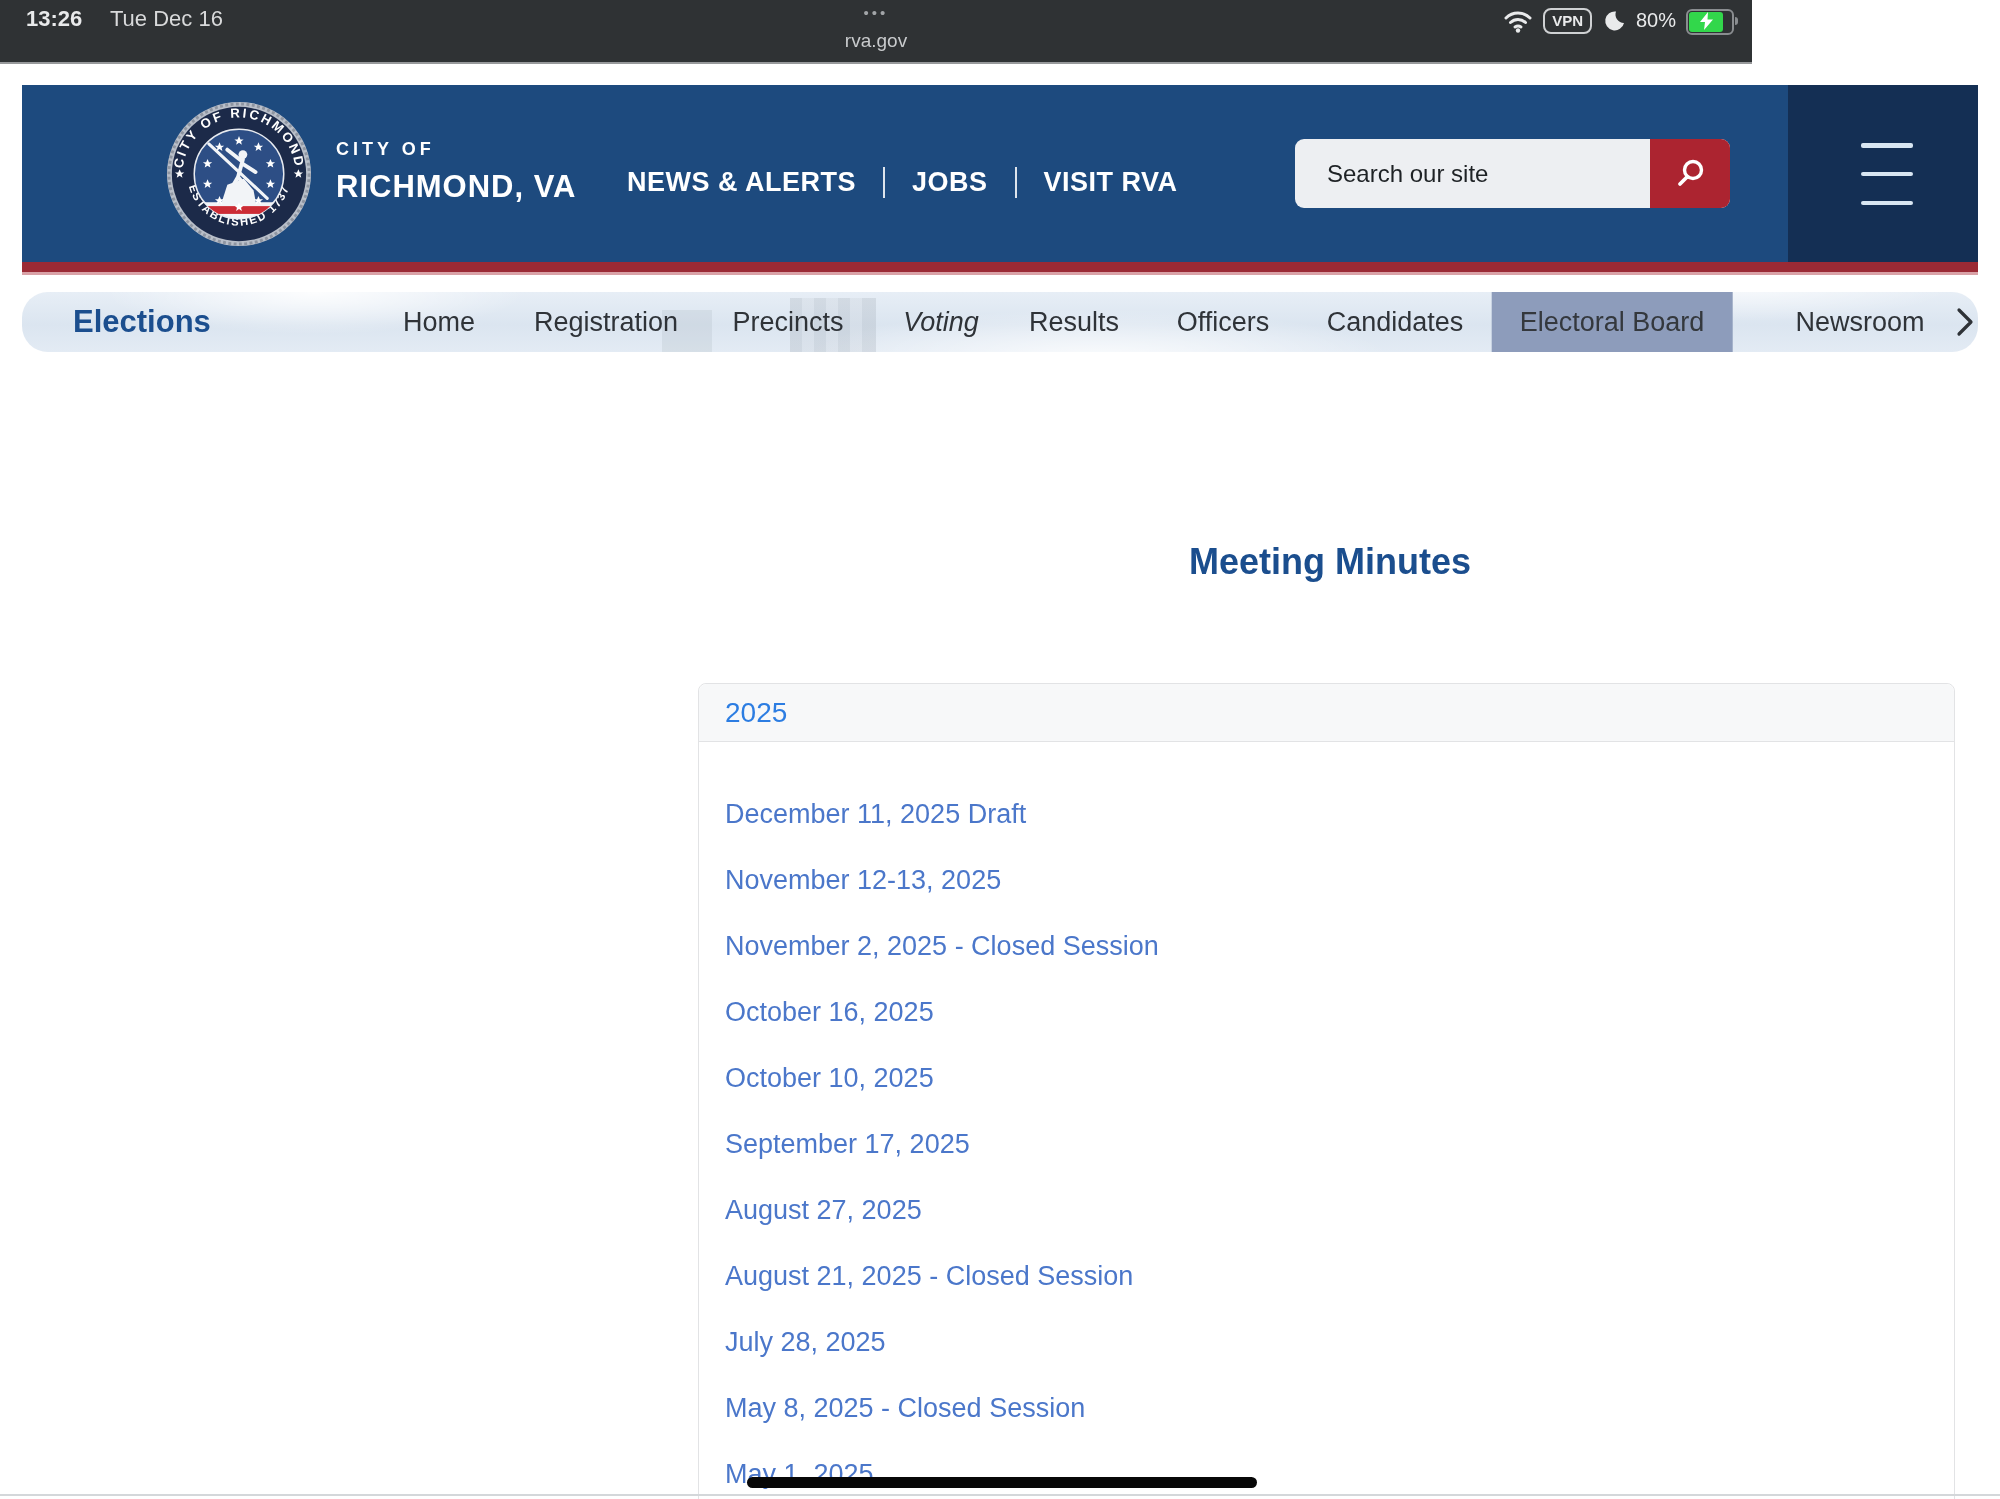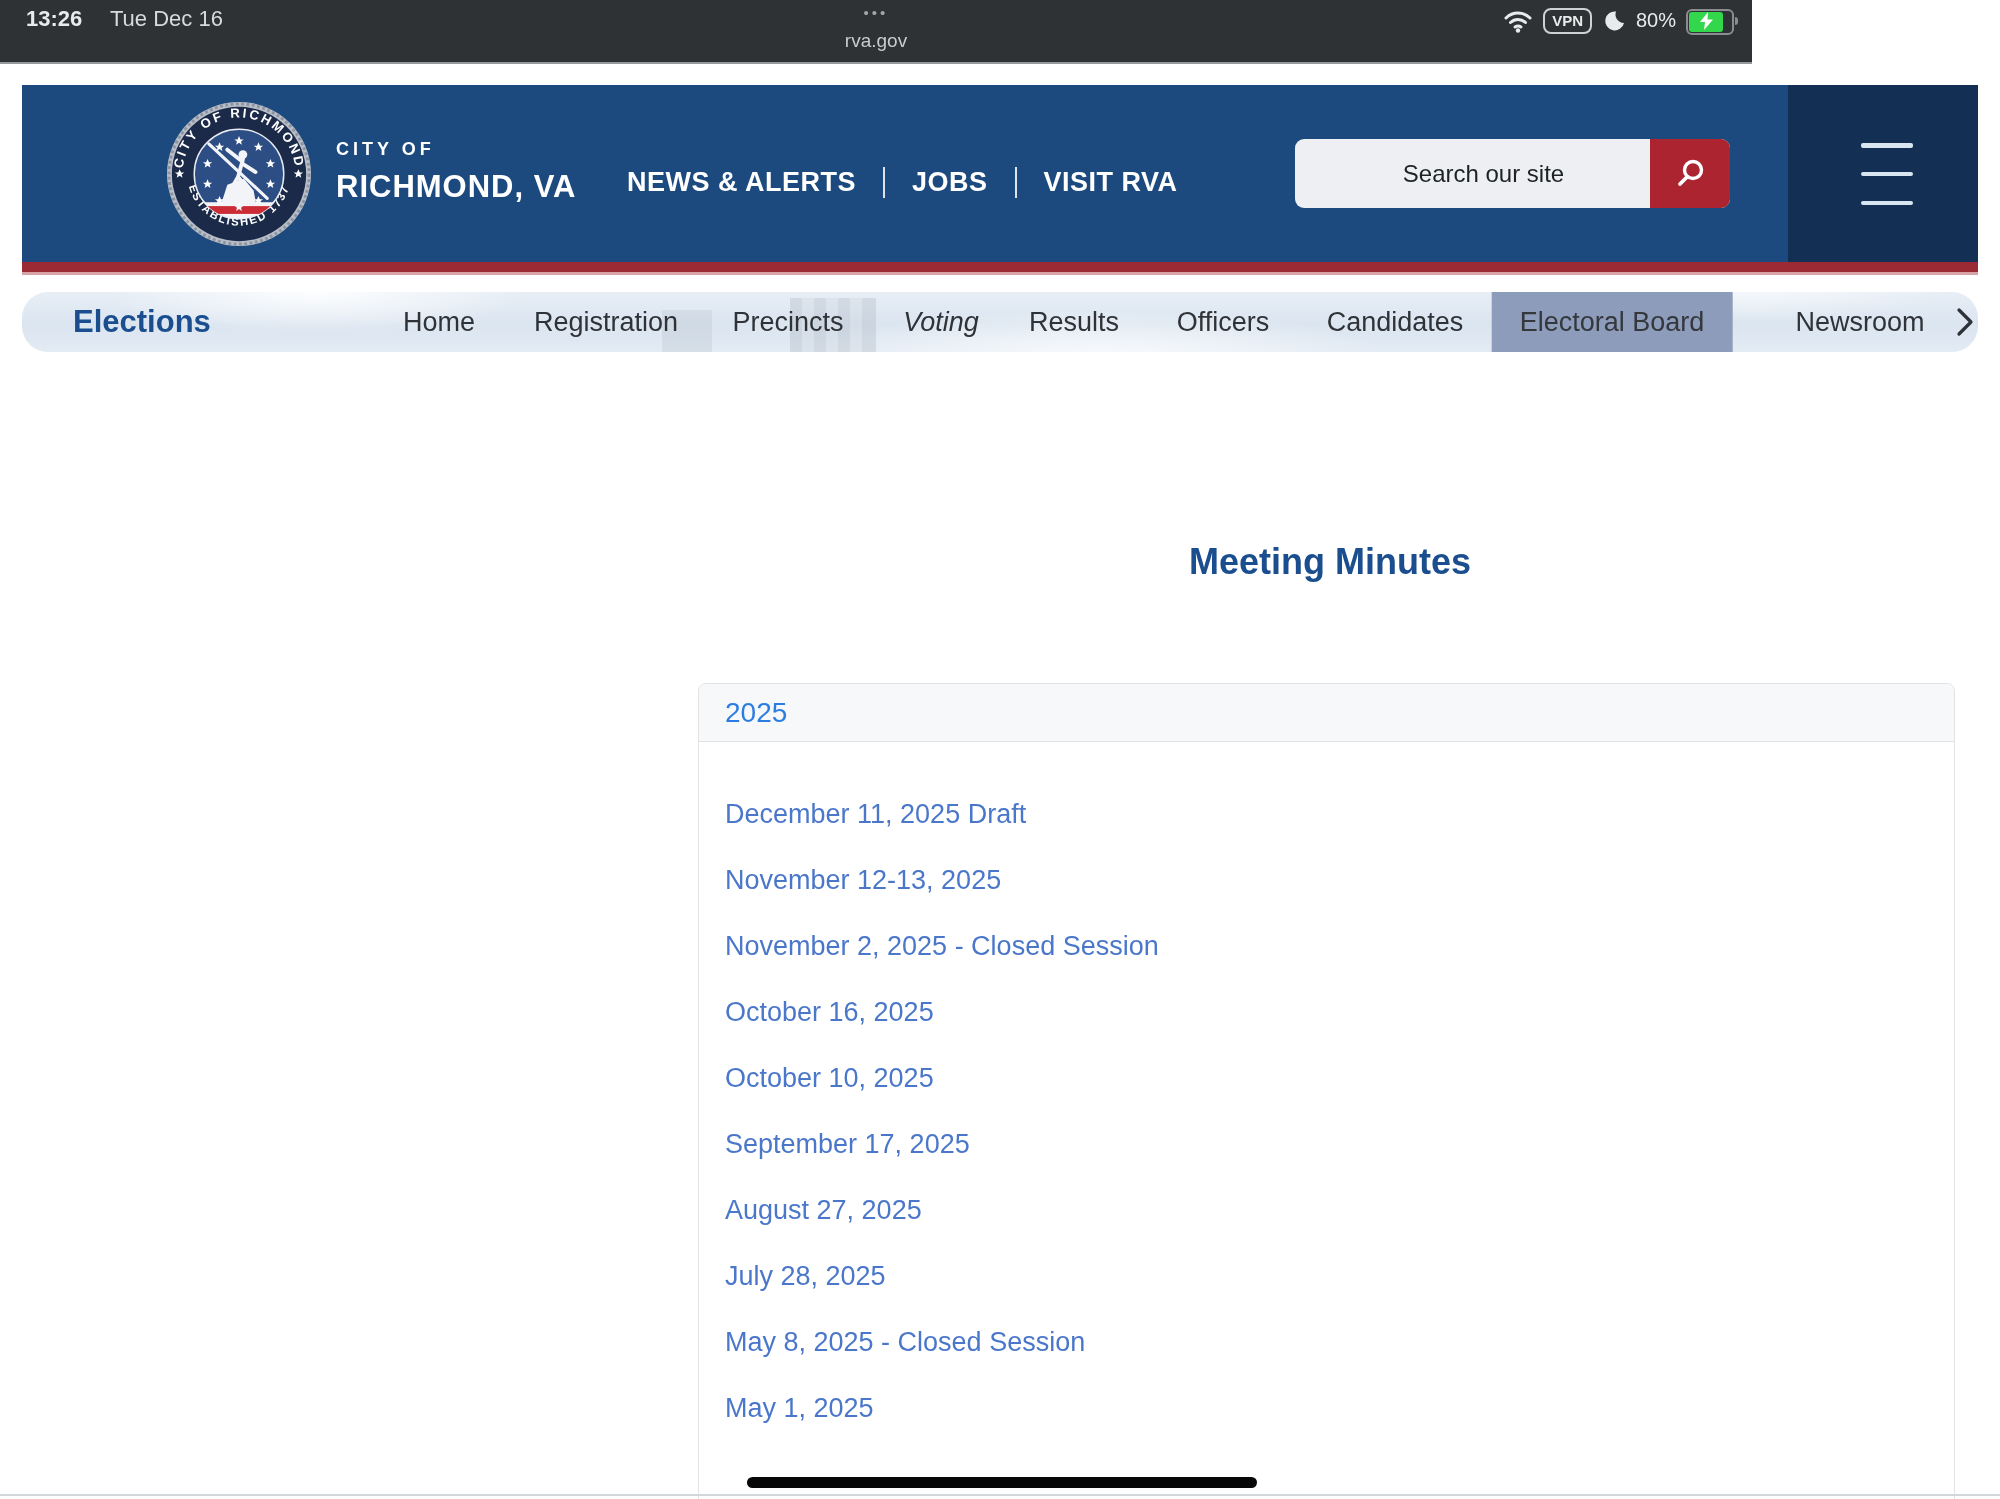--- a/index.html
+++ b/index.html
@@ -38,22 +38,22 @@
   .brand .line1{font-size:18px;font-weight:600;letter-spacing:4px;}
   .brand .line2{font-size:31px;font-weight:700;letter-spacing:1px;margin-top:9px;}
 
   .top-links{position:absolute;left:605px;top:82px;display:flex;align-items:flex-start;height:34px;}
   .top-link{color:#fff;font-size:27px;font-weight:700;letter-spacing:.5px;padding:0 27px;white-space:nowrap;}
   .top-link:first-child{padding-left:0;}
   .top-link + .top-link{border-left:2px solid rgba(255,255,255,.85);}
 
   .searchbox{position:absolute;left:1273px;top:54px;width:435px;height:69px;background:#edeff2;
              border-radius:9px;display:flex;align-items:center;}
-  .searchbox input{flex:1;border:0;background:transparent;outline:none;margin-left:22px;
-                   font-size:24px;color:#1e2225;font-family:"Liberation Sans",sans-serif;text-align:center;}
+  .searchbox input{flex:1;border:0;background:transparent;outline:none;margin-left:30px;
+                   font-size:24px;color:#1e2225;font-family:"Liberation Sans",sans-serif;}
   .searchbox input::placeholder{color:#1e2225;opacity:1;}
   .search-btn{width:80px;height:69px;background:#ac2430;border:0;border-radius:0 9px 9px 0;
               display:flex;align-items:center;justify-content:center;cursor:pointer;}
 
   .menu-btn{position:absolute;left:1805px;top:50px;width:120px;height:78px;background:transparent;
             border:0;cursor:pointer;display:flex;flex-direction:column;justify-content:space-between;
             padding:8px 34px;box-sizing:border-box;}
   .menu-btn .bar{width:52px;height:4.5px;border-radius:2px;background:#d8e6f2;}
 
   
@@ -236,20 +236,21 @@
     </div>
     <ul class="minutes-list">
 
     <li>December 11, 2025 Draft</li>
         <li>November 12-13, 2025</li>
         <li>November 2, 2025 - Closed Session</li>
         <li>October 16, 2025</li>
         <li>October 10, 2025</li>
         <li>September 17, 2025</li>
         <li>August 27, 2025</li>
+        <li>August 21, 2025 - Closed Session</li>
         <li>July 28, 2025</li>
         <li>May 8, 2025 - Closed Session</li>
         <li>May 1, 2025</li>
       </ul>
   </div>
 
   <div class="bottom-hairline"></div>
   <div class="home-indicator"></div>
 
 </div>

